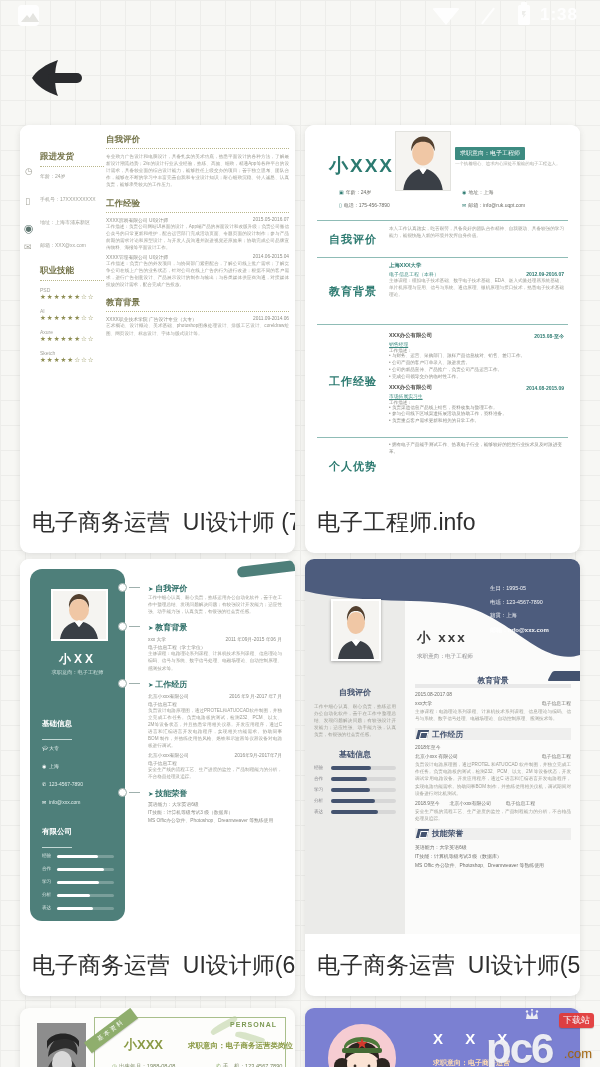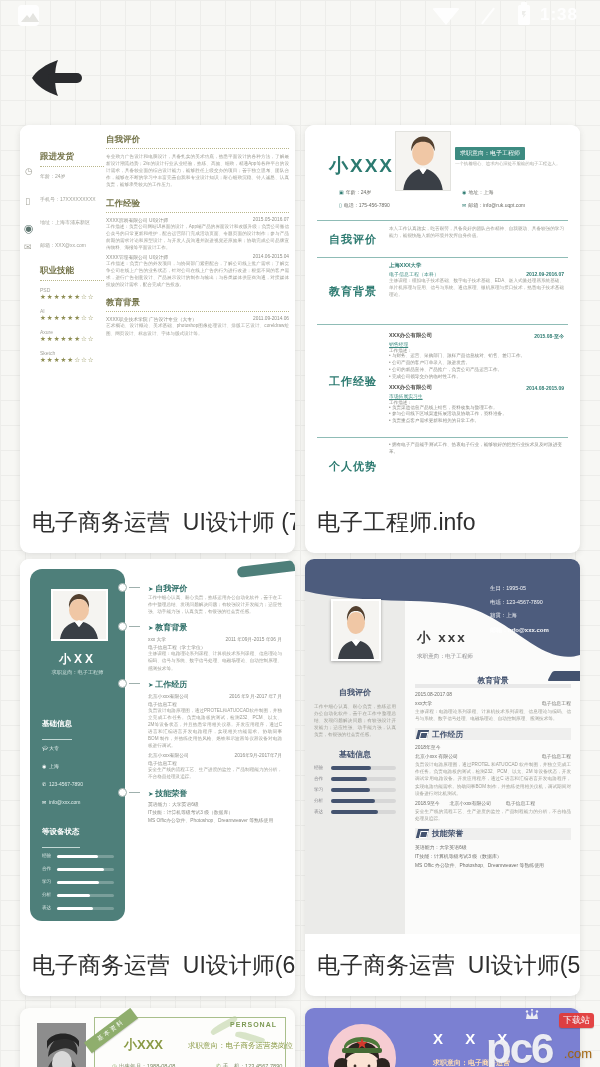--- a/index.html
+++ b/index.html
@@ -141,21 +141,21 @@
   .partials{position:absolute;top:1008px;left:20px;width:560px;height:59px;z-index:6}
   .pcard{position:absolute;top:0;height:120px;width:275px;border-radius:9px;box-shadow:0 2px 6px rgba(70,70,70,.15);overflow:hidden;cursor:pointer}
   .pl{left:0;background:#fdfdfb}
   .pr{left:285px;background:#7b80d2}
   .pl-photo{position:absolute;left:17px;top:15px;width:49px;height:96px}
   .pl-frame{position:absolute;left:74px;top:9px;right:9px;height:104px;border:1px solid #a9bf8b}
   .pl-ribbon{position:absolute;left:62px;top:16px;width:58px;height:13px;background:#8fae6d;color:#fff;font-size:6px;text-align:center;line-height:13px;letter-spacing:2px;transform:rotate(-37deg);box-shadow:0 1px 1px rgba(0,0,0,.15)}
   .pl-personal{position:absolute;right:18px;top:13px;font-size:7px;font-weight:bold;color:#7d9a55;letter-spacing:1px}
   .pl-bamboo{position:absolute;width:30px;height:7px;background:#b9cf9f;border-radius:50% 2px 50% 2px;opacity:.55}
   .pl-name{position:absolute;left:104px;top:28px;font-size:13px;font-weight:bold;color:#8a9a45}
-  .pl-goal{position:absolute;left:168px;top:33px;font-size:7.5px;font-weight:normal;color:#8a9a45}
+  .pl-goal{position:absolute;left:168px;top:33px;font-size:7.5px;font-weight:bold;color:#8a9a45}
   .pl-row{position:absolute;font-size:5.6px;color:#77855e}
   .pl-row .ic{color:#8fae6d;margin-right:2px}
   .pr-avatar{position:absolute;left:23px;top:16px;width:64px;height:64px;border-radius:50%;background:#f6ccd2;overflow:hidden;border:2px solid #f6ccd2}
   .pr-avatar svg{width:100%;height:100%}
   .pr-name{position:absolute;left:128px;top:22px;color:#fff;font-size:15px;font-weight:bold;letter-spacing:9px}
   .pr-goal{position:absolute;left:128px;top:50px;color:#ffdcb3;font-size:7px;font-weight:bold}
 
   
   .wm{position:absolute;right:4px;bottom:2px;width:110px;height:54px;z-index:40;opacity:.95}
   .wm-main{position:absolute;left:0;bottom:-8px;font-size:42px;font-weight:bold;color:#f2f2f5;letter-spacing:-2px;text-shadow:0 1px 2px rgba(110,110,125,.4)}
@@ -330,21 +330,21 @@
             <path d="M22 31 L26 36 L30 31 L26 29 Z" fill="#fff"></path>
           </svg>
         </div>
         <div class="c3-name">小XX</div>
         <div class="c3-goal">求职意向：电子工程师</div>
         <div class="c3-bh" style="top:150px">基础信息</div>
         <div class="c3-ir" style="top:176px"><span class="ic">🎓︎</span><span>大专</span></div>
         <div class="c3-ir" style="top:194px"><span class="ic">◉</span><span>上海</span></div>
         <div class="c3-ir" style="top:212px"><span class="ic">✆</span><span>123-4567-7890</span></div>
         <div class="c3-ir" style="top:230px"><span class="ic">✉</span><span>info@xxx.com</span></div>
-        <div class="c3-bh" style="top:258px">等设备状态</div>
+        <div class="c3-bh" style="top:258px">有限公司</div>
         <div class="c3-bar" style="top:284px">
             <span class="lb">经验</span>
             <div class="tr">
               <div class="fl" style="width: 72%;"></div>
             </div>
           </div>
         <div class="c3-bar" style="top:297px">
             <span class="lb">合作</span>
             <div class="tr">
               <div class="fl" style="width: 82%;"></div>

